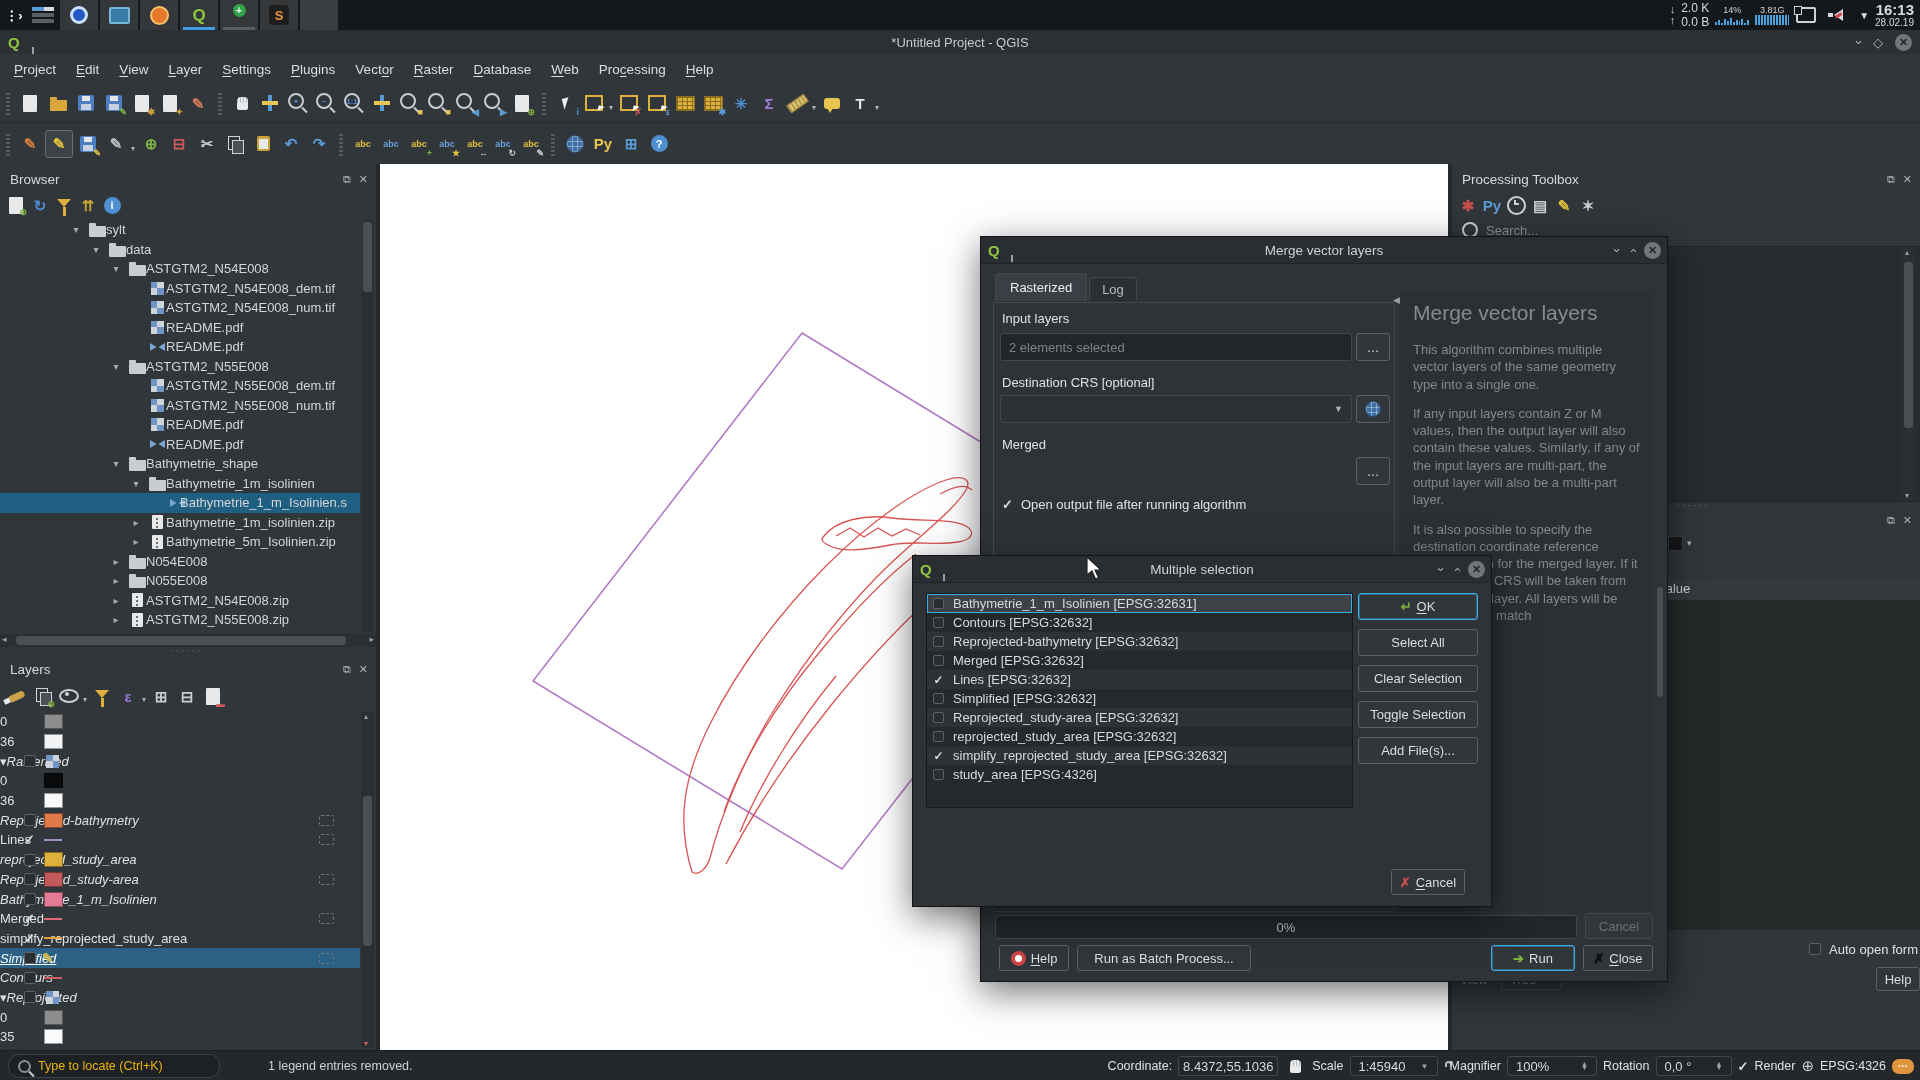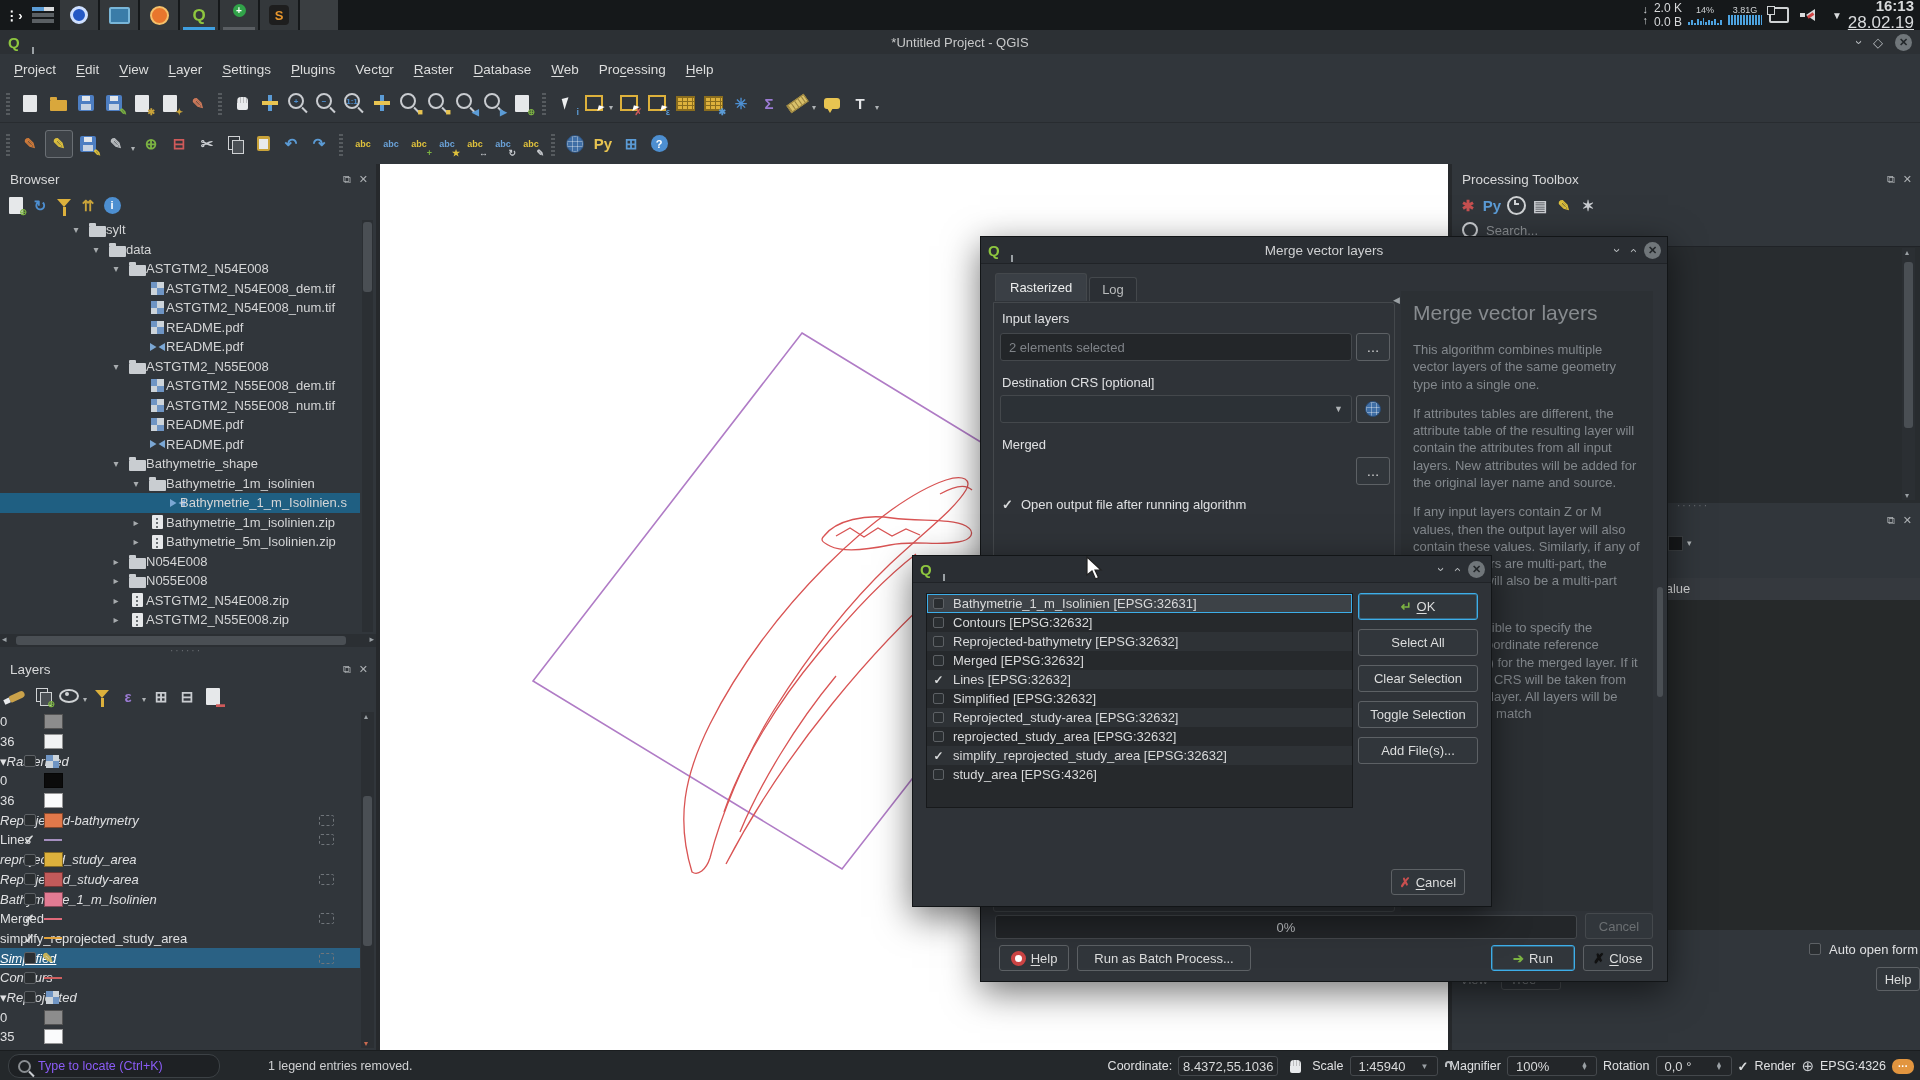--- a/index.html
+++ b/index.html
@@ -10,21 +10,21 @@
   #taskbar{left:0;top:0;width:1920px;height:30px;background:#15181a;display:flex;align-items:center;}
   .taskbtn{width:38px;height:30px;margin-right:2px;background:#34383b;display:flex;align-items:center;justify-content:center;position:relative;}
   .taskbtn .ul{position:absolute;bottom:0;left:3px;right:3px;height:3px;}
   .tray{margin-left:auto;display:flex;align-items:center;gap:6px;padding-right:6px;color:#d8dadc;}
   .trayxs{font-size:9px;color:#cfd2d4;}
   .bargraph{width:34px;height:10px;display:flex;align-items:flex-end;gap:1px;}
   .bargraph i{display:block;width:2px;background:#4da3e0;}
   .blockgraph{width:34px;height:10px;background:repeating-linear-gradient(90deg,#4da3e0 0 2px,rgba(0,0,0,0) 2px 3px);}
   .clockbox{text-align:right;line-height:1.05;}
   .clockbox .t{font-size:15px;font-weight:bold;}
-  .clockbox .d{font-size:17px;text-decoration:underline;}
+  .clockbox .d{font-size:10px;}
   
   #titlebar{left:0;top:30px;width:1920px;height:24px;background:#2c3034;display:flex;align-items:center;}
   #menubar{left:0;top:54px;width:1920px;height:30px;display:flex;align-items:center;padding-left:4px;}
   .menu-item{padding:0 10px;color:#dcdddd;font-size:13.5px;cursor:default;}
   .menu-item u{text-underline-offset:2px;}
   
   .toolbar{left:0;width:1920px;display:flex;align-items:center;background:#31363b;border-bottom:1px solid #282c30;}
   #toolbar1{top:84px;height:38px;}
   #toolbar2{top:123px;height:41px;}
   .ic{width:26px;height:26px;display:flex;align-items:center;justify-content:center;position:relative;margin:0 1px;border-radius:3px;flex:none;}
@@ -831,21 +831,21 @@
         <div class="btn" style="margin-left:auto;margin-right:8px;width:44px;height:24px;">
           <span>Help</span>
         </div>
       </div>
     </div>
   </div>
 
   <div class="abs" style="left:0;top:1050px;width:1920px;height:30px;background:#24282b;border-top:1px solid #1a1d1f;display:flex;align-items:center;font-size:12.5px;">
     <div class="row" style="margin-left:8px;width:192px;height:22px;background:#1e2124;border:1px solid #3c4145;border-radius:11px;padding:0 9px;gap:7px;">
       <span class="sh-mag" style="margin:0;border-color:#8a8e92;width:9px;height:9px;"></span>
-      <span style="color:#8b5cf6;">Type to locate (Ctrl+K)</span>
+      <span style="color:#eab308;">Type to locate (Ctrl+K)</span>
     </div>
     <span style="margin-left:48px;color:#cfd0d2;">1 legend entries removed.</span>
     <div class="row" style="margin-left:auto;gap:6px;padding-right:6px;">
       <span>Coordinate:</span>
       <div class="field" style="width:100px;height:20px;justify-content:center;color:#d8d9da;">
           <span>8.4372,55.1036</span>
         </div>
       <span class="panelbar-ic" style="margin:0;">
           <span class="sh-hand"></span>
         </span>
@@ -917,21 +917,20 @@
         <span class="cmark" style="position:static;">✓</span>
         <span>Open output file after running algorithm</span>
       </div>
     </div>
     <span class="abs" style="left:412px;top:58px;font-size:9px;color:#9aa0a4;">◀</span>
 
     <div class="abs" style="left:420px;top:54px;width:252px;height:620px;background:#2c3034;padding:8px 12px;box-sizing:border-box;overflow:hidden;">
       <div style="font-size:21px;color:#878b8f;margin:2px 0 16px 0;">Merge vector layers</div>
       <div id="merge-help-paras">
           <p class="helptext">This algorithm combines multiple vector layers of the same geometry type into a single one.</p>
-          <p class="helptext">If attributes tables are different, the attribute table of the resulting layer will contain the attributes from all input layers. New attributes will be added for the original layer name and source.</p>
           <p class="helptext">If any input layers contain Z or M values, then the output layer will also contain these values. Similarly, if any of the input layers are multi-part, the output layer will also be a multi-part layer.</p>
           <p class="helptext">It is also possible to specify the destination coordinate reference system (CRS) for the merged layer. If it is not set, the CRS will be taken from the first input layer. All layers will be reprojected to match</p>
         </div>
     </div>
     <div class="scrollthumb abs" style="left:676px;top:350px;width:6px;height:110px;"></div>
 
     <div class="field abs" style="left:14px;top:678px;width:582px;height:24px;justify-content:center;color:#c0c3c6;">
         <span>0%</span>
       </div>
     <div class="btn disabled abs" style="left:604px;top:676px;width:68px;height:26px;">
@@ -952,20 +951,21 @@
           <span style="font-weight: bold; text-shadow: rgb(0, 0, 0) 0px 0px 1px; color: rgb(17, 17, 17);">✗</span>
           <span><u>C</u><span>l</span><span>o</span><span>s</span><span>e</span></span>
         </div>
       </div>
     </div>
 
   <div class="dialog abs" style="left:912px;top:555px;width:578px;height:350px;z-index:20;">
     <div class="dlg-titlebar">
       <span class="sh-qlogo" style="margin-left:7px;z-index:1;">Q</span>
       <span style="margin-left:9px;z-index:1;"><span class="sh-pin"></span></span>
+      <div class="dlg-title">Multiple selection</div>
       <div class="dlg-winbtns">
         <span class="chev">›</span>
         <span class="chevup">›</span>
         <span class="closecirc">✕</span>
       </div>
     </div>
     <div id="ms-list" class="abs" style="left:13px;top:37px;width:425px;height:213px;background:#26292c;border:1px solid #17191b;">
         <div class="msrow" style="background: rgb(61, 66, 71); outline: rgb(61, 174, 233) solid 1px; outline-offset: -1px;">
           <span class="mscb"></span>
           <span>Bathymetrie_1_m_Isolinien [EPSG:32631]</span>

